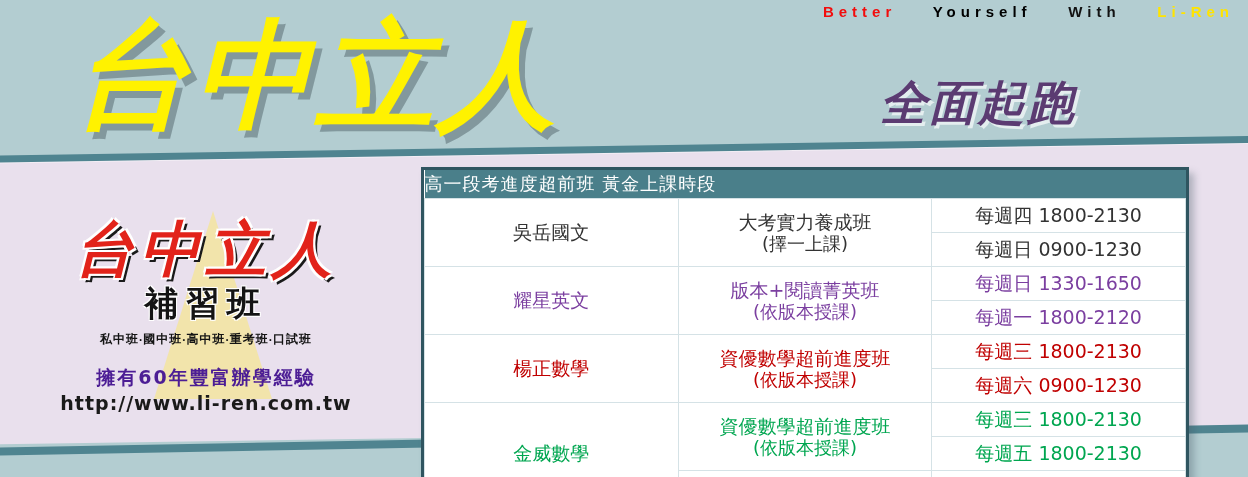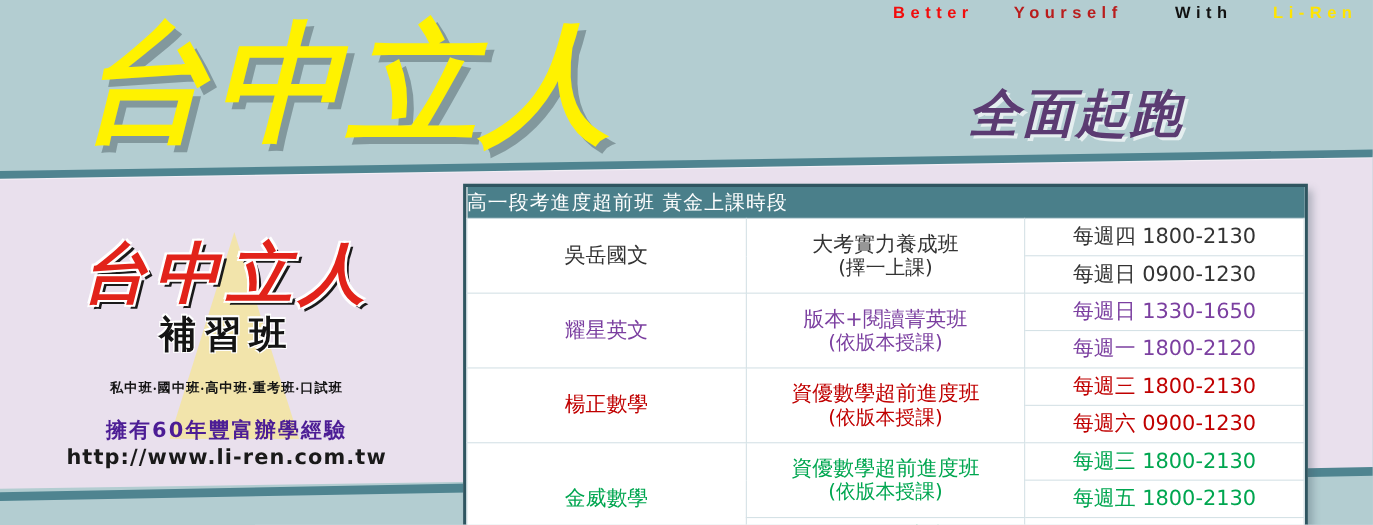--- a/index.html
+++ b/index.html
@@ -34,22 +34,22 @@
   }
 
   
   .tagline{
     position:absolute;top:3px;left:0;width:1248px;text-align:right;
     padding-right:14px;box-sizing:border-box;
     font-size:15px;font-weight:bold;letter-spacing:5px;
     white-space:nowrap;
   }
   .tagline .w1{color:#f20c0c;}
-  .tagline .w2{color:#b91c1c;}
-  .tagline .w3{color:#111111;margin-left:11px;}
+  .tagline .w2{color:#000000;}
+  .tagline .w3{color:#111111;}
   .tagline .w4{color:#ffe400;}
 
   .headline{
     position:absolute;left:72px;top:14px;
     font-family:"DejaVu Sans","Liberation Sans",sans-serif;
     font-size:118px;font-weight:bold;font-style:italic;
     color:#fff200;letter-spacing:4px;line-height:1.05;
     text-shadow:6px 7px 0 rgba(90,110,115,.55);
     white-space:nowrap;
   }
@@ -81,21 +81,21 @@
     white-space:nowrap;
   }
   .logo-second{
     position:relative;margin-top:2px;
     font-family:"DejaVu Sans","Liberation Sans",sans-serif;
     font-size:34px;font-weight:bold;color:#141414;letter-spacing:7px;
     text-shadow:-1px -1px 0 #fff,1px -1px 0 #fff,-1px 1px 0 #fff,1px 1px 0 #fff;
     white-space:nowrap;
   }
   .logo-classes{
-    position:relative;margin-top:16px;
+    position:relative;margin-top:3px;
     font-family:Liberation Serif, serif;
     font-size:12px;font-weight:bold;color:#141414;letter-spacing:1px;
     white-space:nowrap;
   }
   .logo-exp{
     position:relative;margin-top:17px;
     font-family:"DejaVu Sans","Liberation Sans",sans-serif;
     font-size:19px;font-weight:bold;color:#4c1d95;letter-spacing:2px;
     white-space:nowrap;
   }

